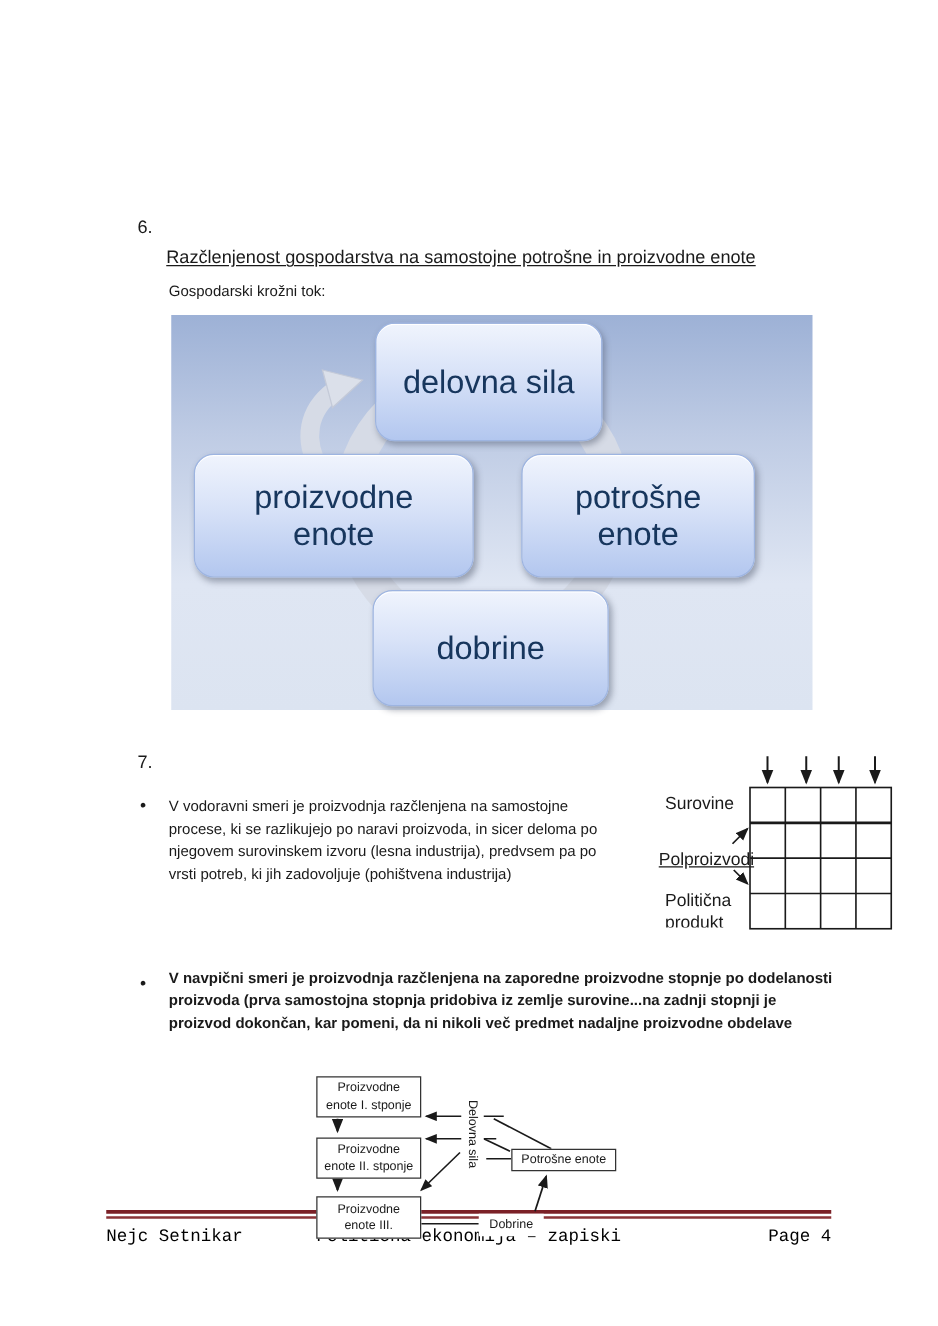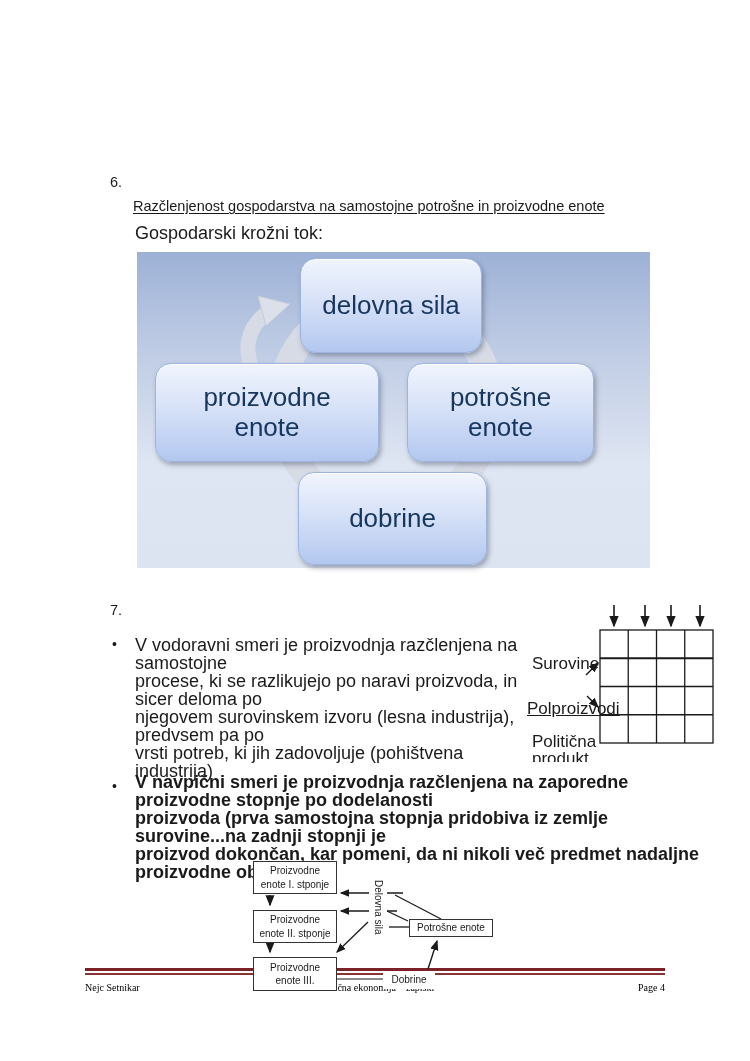--- a/index.html
+++ b/index.html
@@ -8,62 +8,62 @@
     font-family:"Liberation Sans",sans-serif;color:#1a1a1a;overflow:hidden;
   }
   .abs{position:absolute;}
   .pre{white-space:pre-line;}
 
   
   .h-row{display:flex;font-size:14.5px;}
   .h-num{width:23px;flex:0 0 23px;}
   .h-title{text-decoration:underline;text-underline-offset:2px;margin-top:24px;}
 
-  .body-text{font-size:18px;line-height:18px;}
+  .body-text{font-size:12px;line-height:18px;}
   .bullet-glyph{font-size:14px;}
 
   
   #cycle{
     left:137px;top:252px;width:513px;height:316px;
     background:linear-gradient(180deg,#9db1d6 0%,#becbe4 30%,#dfe6f3 68%,#dce4f1 100%);
   }
   .ring{
     position:absolute;left:130px;top:34px;width:238px;height:238px;
     border:26px solid #d6dbe6;border-radius:50%;box-sizing:border-box;
   }
   .cycle-box{
     position:absolute;display:flex;align-items:center;justify-content:center;
     text-align:center;color:#17365d;font-size:26px;line-height:1.12;
     background:linear-gradient(180deg,#f0f4fd 0%,#d9e3f8 42%,#b3c7ef 100%);
     border:1px solid #9db4e0;border-radius:16px;
     box-shadow:2px 3px 5px rgba(70,80,100,0.45), inset 0 1px 0 #ffffff;
   }
   #cycle-top{left:163px;top:6px;width:180px;height:93px;}
   #cycle-left{left:18px;top:111px;width:222px;height:97px;}
-  #cycle-right{left:270px;top:111px;width:185px;height:97px;}
+  #cycle-right{left:280px;top:111px;width:185px;height:97px;}
   #cycle-bottom{left:161px;top:220px;width:187px;height:91px;}
 
   
-  .grid-label{font-size:17px;color:#1a1a1a;margin-top:20px;}
+  .grid-label{font-size:14px;color:#1a1a1a;}
 
   
   .flow-box{
     position:absolute;background:#ffffff;border:1px solid #333333;
     display:flex;align-items:center;justify-content:center;text-align:center;
     font-size:10px;line-height:1.35;color:#1a1a1a;z-index:3;box-sizing:border-box;
   }
   #flow-labor{
     position:absolute;left:369px;top:876px;width:18px;height:62px;
     writing-mode:vertical-rl;font-size:10px;background:#ffffff;z-index:2;
     display:flex;align-items:center;justify-content:center;color:#1a1a1a;
   }
 
   
   .footer-line{position:absolute;left:85px;width:580px;background:#7b2127;z-index:1;}
-  .footer-text{position:absolute;top:982px;font-family:Liberation Serif, serif;font-size:10px;color:#000;z-index:1;}
+  .footer-text{position:absolute;top:982px;font-family:Liberation Mono, monospace;font-size:14px;color:#000;z-index:1;}
   svg{position:absolute;}
 </style>
 </head>
 <body>
 
 <div id="page">
 
   <div class="abs h-row" style="left:110px;top:174px;width:560px;">
     <span class="h-num">6.</span>
     <span class="h-title">Razčlenjenost gospodarstva na samostojne potrošne in proizvodne enote</span>

